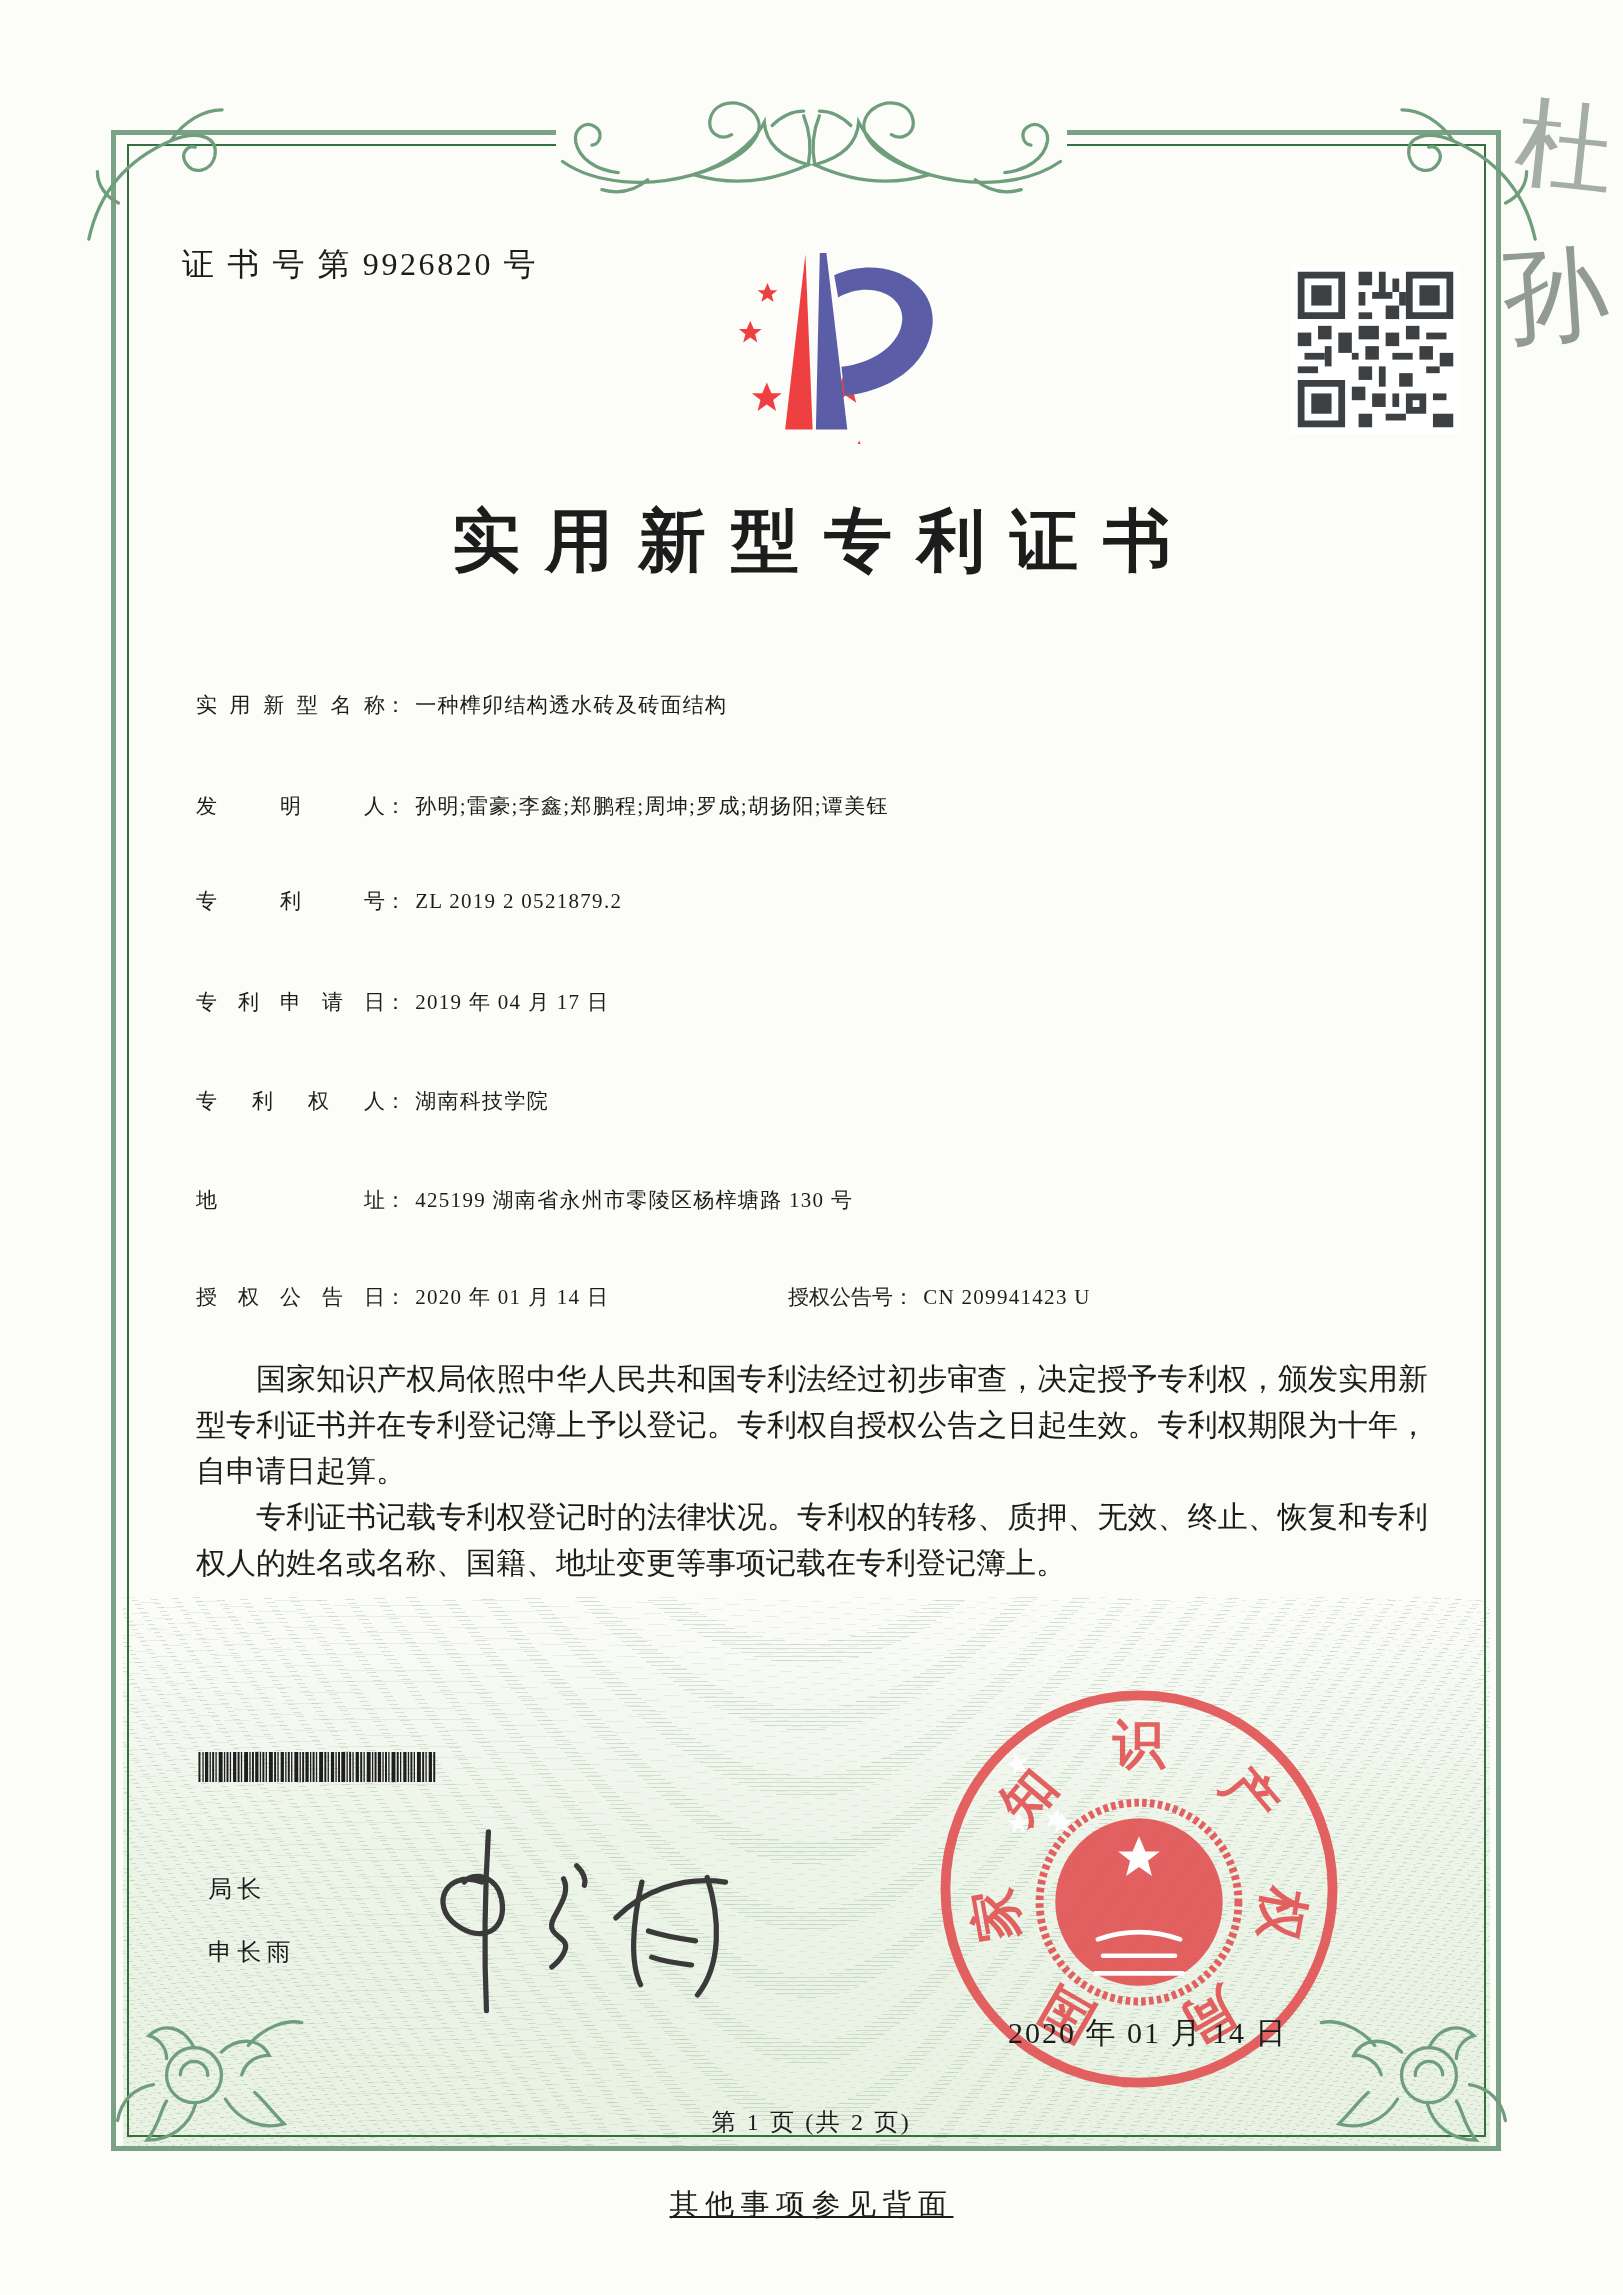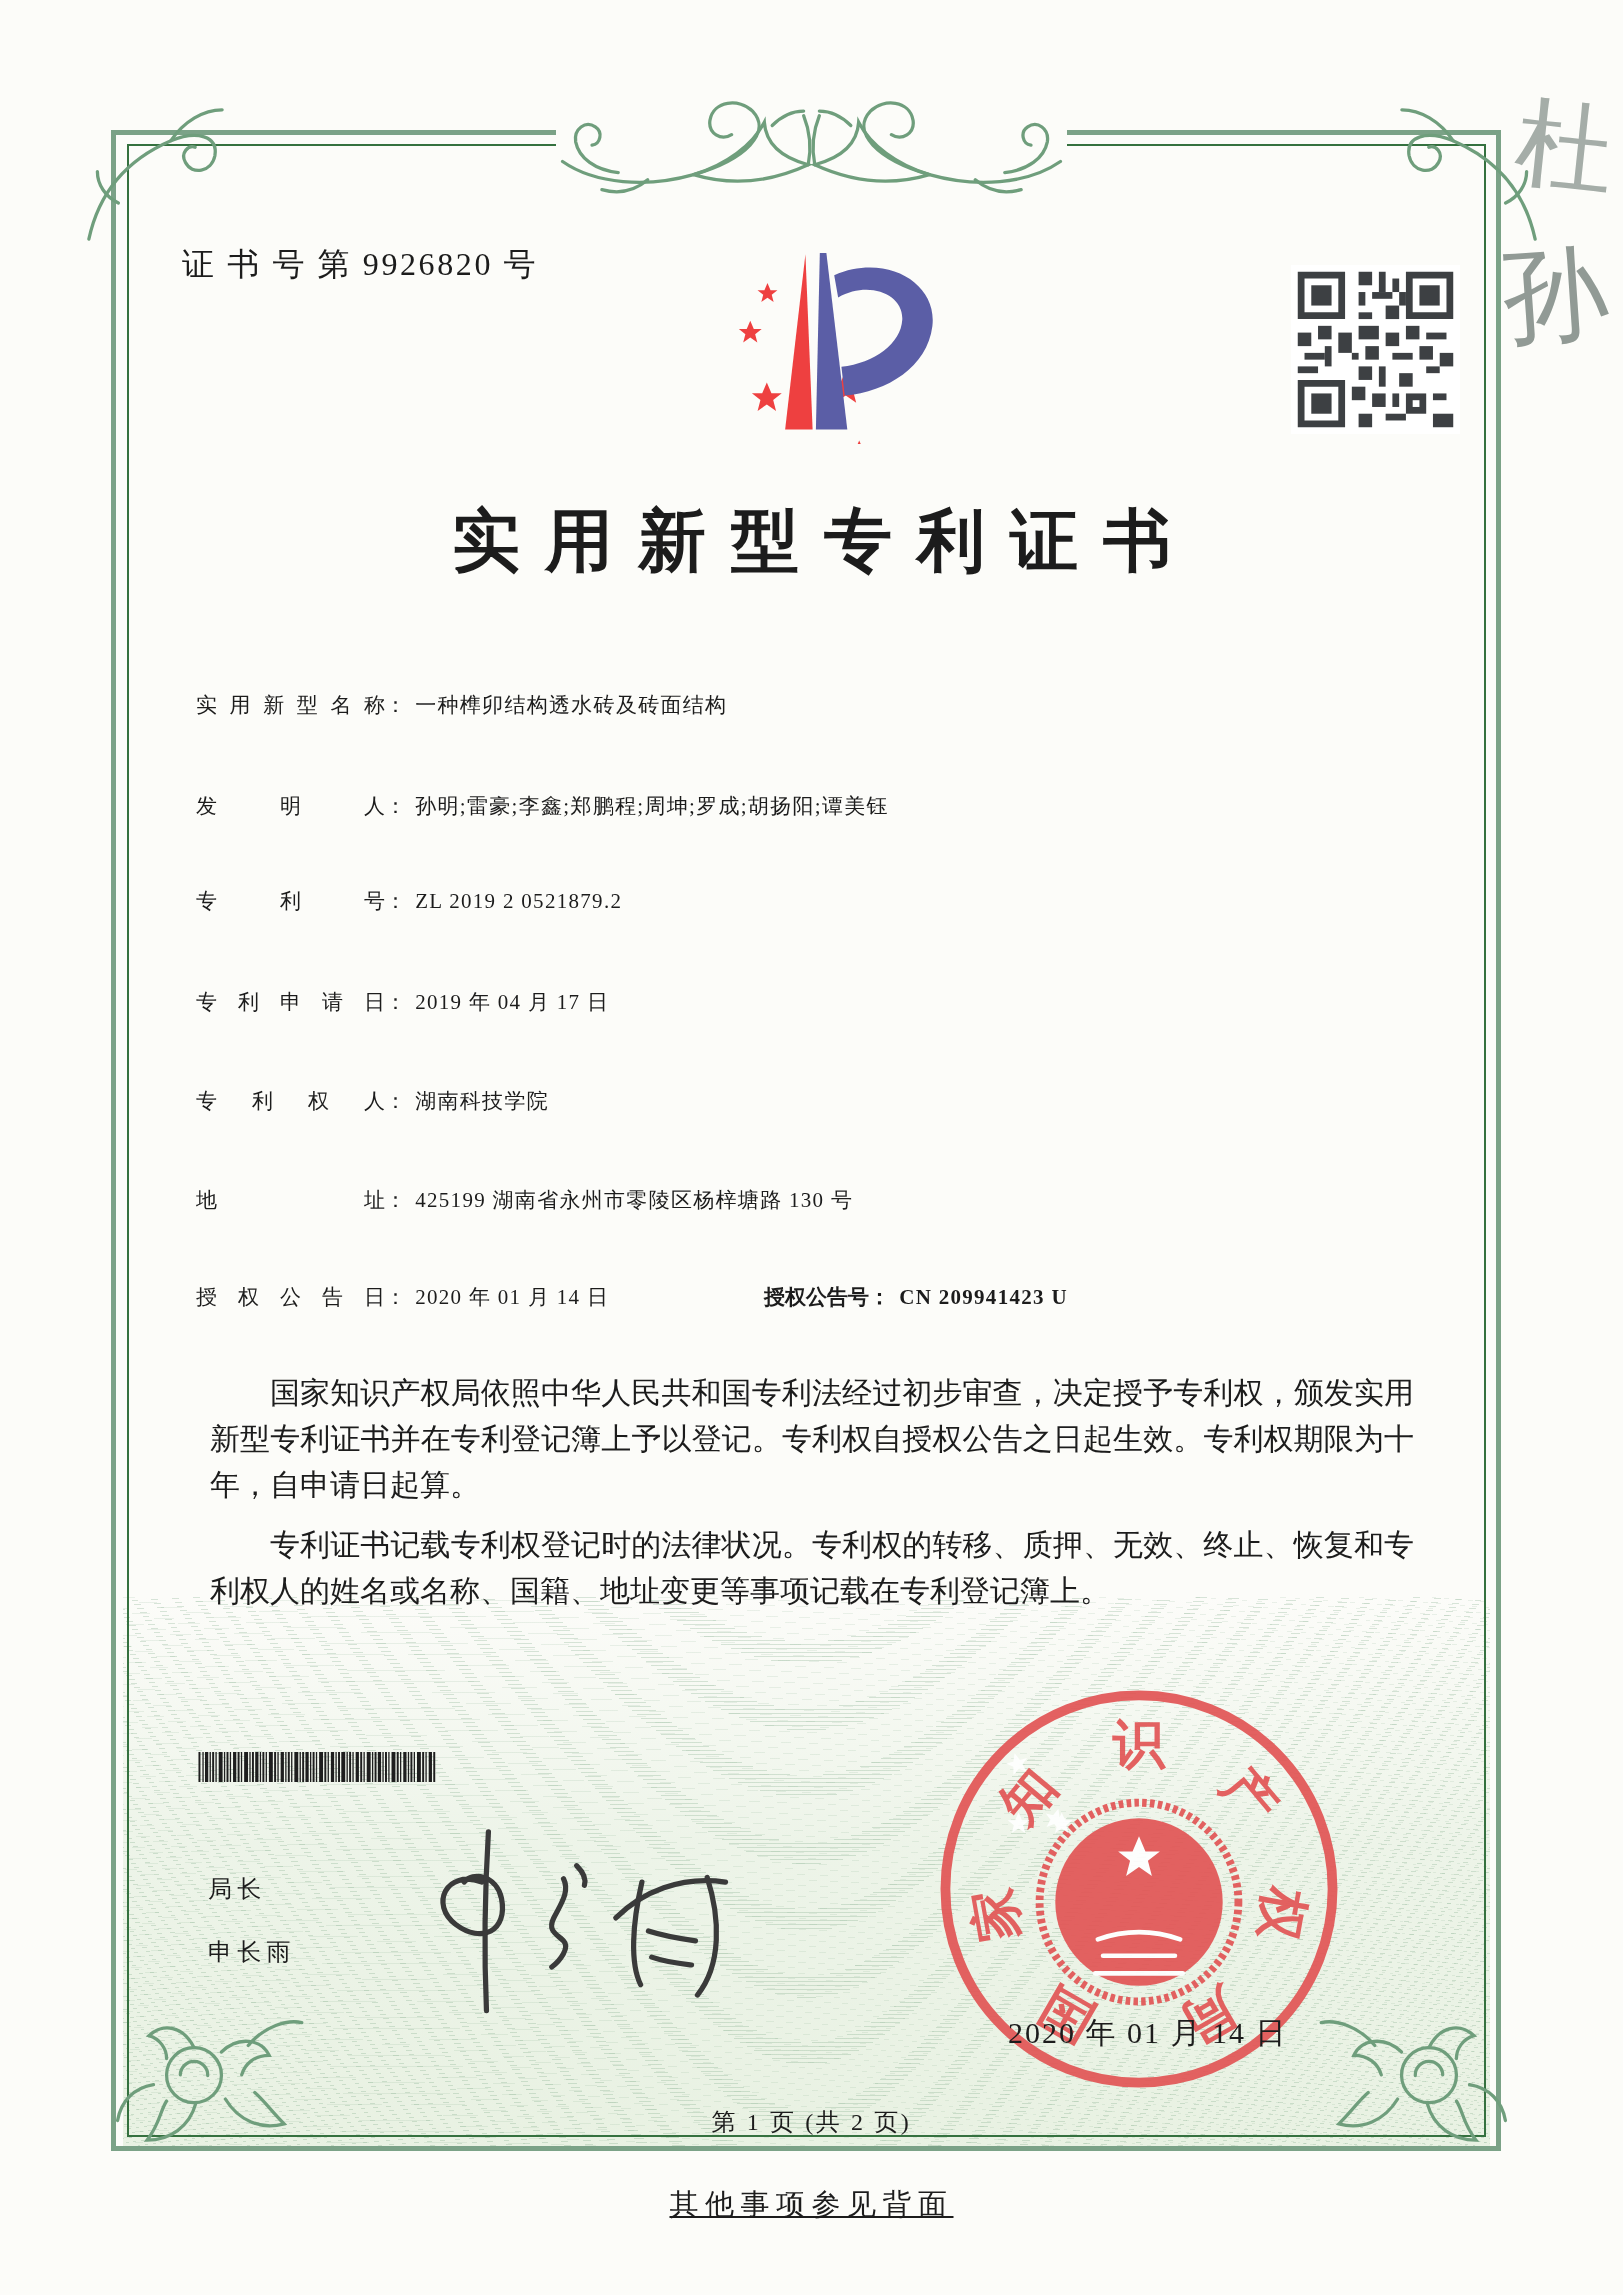--- a/index.html
+++ b/index.html
@@ -21,24 +21,24 @@
       linear-gradient(180deg, rgba(222,236,216,0) 0%, rgba(222,236,216,.5) 45%, rgba(226,238,219,.75) 100%);
   }
   .abs{position:absolute;}
   .certno{left:162px;top:243px;font-size:32px;letter-spacing:2.6px;margin-left:20px;}
   .title{left:0;top:496px;width:100%;text-align:center;font-size:68px;font-weight:bold;
     letter-spacing:25px;text-indent:25px;}
   .frow{left:196px;font-size:21px;white-space:nowrap;z-index:2;}
   .flabel{display:inline-block;width:189px;text-align:justify;text-align-last:justify;}
   .fcolon{margin-right:9.2px;}
   .fvalue{letter-spacing:1.3px;}
-  .grant2{position:absolute;left:568px;top:0;white-space:nowrap;font-weight:bold;}
+  .grant2{position:absolute;left:592px;top:0;white-space:nowrap;}
   .body-text{left:196px;top:1356px;width:1232px;font-size:30px;line-height:46px;
     text-align:justify;z-index:2;}
-  .body-text p{margin:14px;text-indent:2em;}
+  .body-text p{margin:0;text-indent:2em;}
   .sig-label{left:208px;font-size:24px;letter-spacing:5.2px;z-index:2;}
   .seal-date{left:1008px;top:2013px;font-size:30px;letter-spacing:2px;z-index:4;}
   .page-foot{left:0;top:2106px;width:100%;text-align:center;font-size:24px;letter-spacing:2.6px;z-index:2;}
   .back-note{left:0;top:2185px;width:100%;text-align:center;font-size:29px;letter-spacing:6.5px;text-decoration:underline;}
   .pencil{color:#96a09a;font-size:98px;line-height:1;z-index:3;opacity:.85;}
   svg{display:block;}
 </style>
 </head>
 <body>
 

